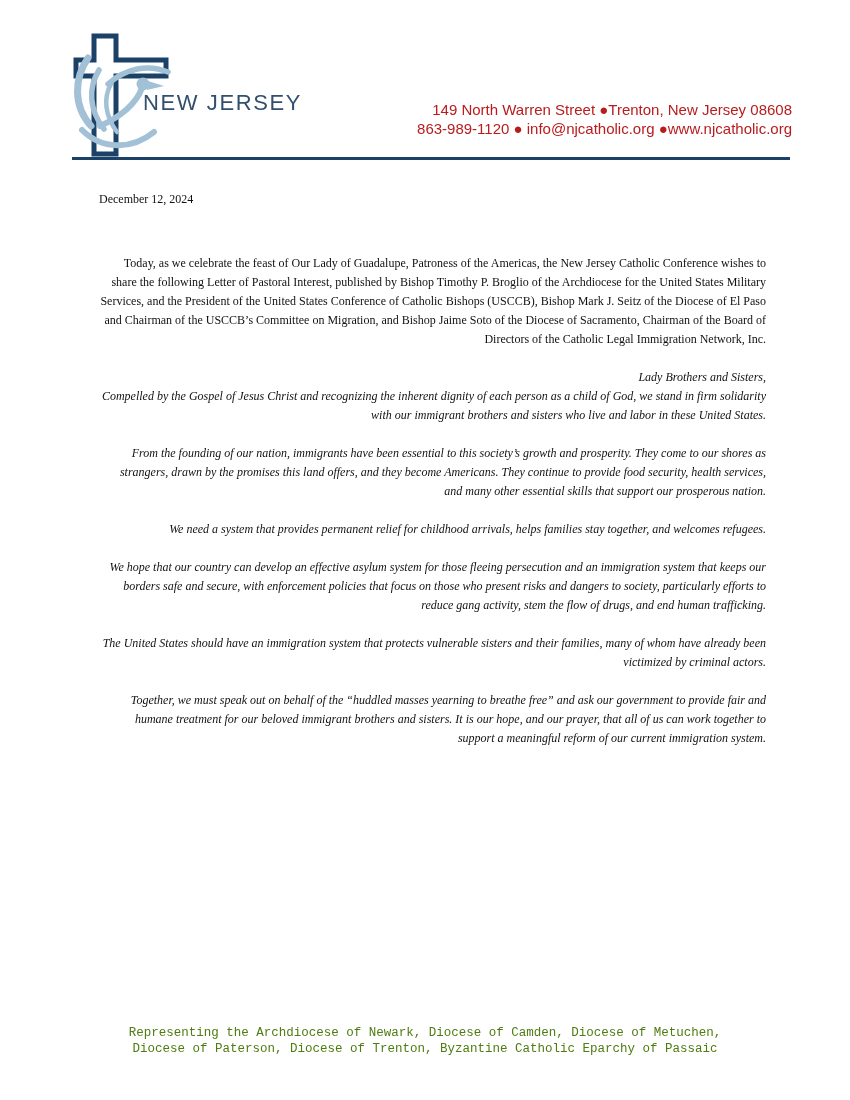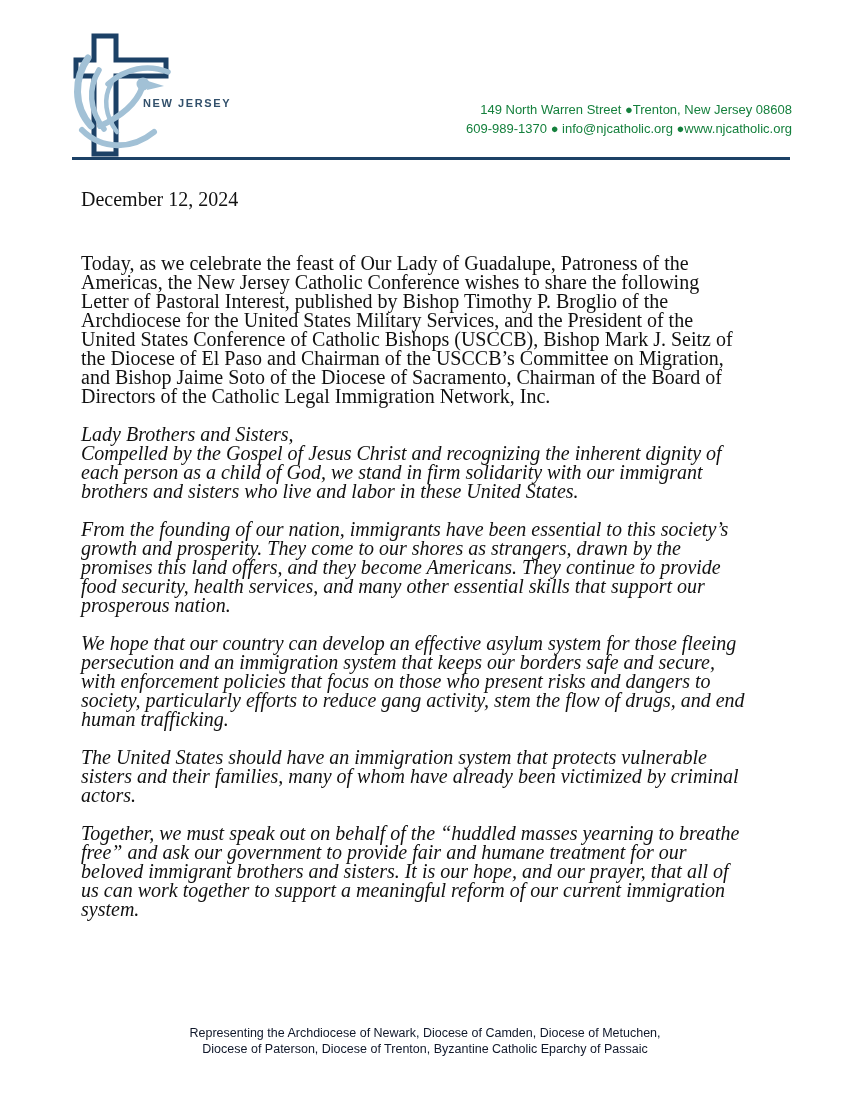--- a/index.html
+++ b/index.html
@@ -16,64 +16,63 @@
   .logo {
     position: absolute;
     left: 70px; top: 32px;
     width: 112px; height: 128px;
   }
   .org-name {
     position: absolute;
     left: 143px; top: 92px;
     font-family: "Liberation Sans", sans-serif;
     color: #32506b;
-    font-size: 11px;
+    font-size: 22px;
     line-height: 22px;
     letter-spacing: 1.6px;
     white-space: nowrap;
-    font-weight: bold;
   }
   .contact-block {
     position: absolute;
     right: 58px; top: 100px;
     text-align: right;
     font-family: "Liberation Sans", sans-serif;
-    color: #15803d;
-    font-size: 13px;
+    color: #b91c1c;
+    font-size: 15px;
     line-height: 19px;
     white-space: nowrap;
   }
   .header-rule {
     position: absolute;
     left: 72px; top: 157px;
     width: 718px; height: 3px;
     background: #1c4166;
   }
 
   
   .letter-body {
     position: absolute;
-    left: 81px; top: 190px;
+    left: 99px; top: 190px;
     width: 667px;
-    font-size: 20px;
+    font-size: 12px;
     line-height: 19px;
   }
   .letter-date { margin: 0; }
-  .para { margin: 19px 0 0 0; }
+  .para { margin: 19px 0 0 0; text-align: right; }
   .para.first { margin-top: 45px; }
   .para.italic { font-style: italic; }
   .para.no-gap { margin-top: 0; }
 
   
   .footer {
     position: absolute;
     left: 0; right: 0; top: 1026px;
     text-align: center;
-    font-family: Liberation Sans, sans-serif;
-    color: #0f172a;
+    font-family: Liberation Mono, monospace;
+    color: #4d7c0f;
     font-size: 12.5px;
     line-height: 15.5px;
     white-space: pre-line;
   }
 </style>
 </head>
 <body>
 
 <div class="page">
 
@@ -94,37 +93,38 @@
     <circle cx="73" cy="52" r="6.5" fill="#a2c1d6"></circle>
     <path d="M78 49 L94 54 L77 58 Z" fill="#a2c1d6"></path>
   </svg>
 
   <div class="org-name">
     <div>NEW JERSEY</div>
   </div>
 
   <div class="contact-block">
     <div>149 North Warren Street ●Trenton, New Jersey 08608</div>
-    <div>609-989-1370 ● info@njcatholic.org ●www.njcatholic.org</div>
+    <div>863-989-1120 ● info@njcatholic.org ●www.njcatholic.org</div>
   </div>
 
   <div class="header-rule"></div>
 
   <div class="letter-body">
     <p class="letter-date">December 12, 2024</p>
 
     <p class="para first">Today, as we celebrate the feast of Our Lady of Guadalupe, Patroness of the Americas, the New Jersey Catholic Conference wishes to share the following Letter of Pastoral Interest, published by Bishop Timothy P. Broglio of the Archdiocese for the United States Military Services, and the President of the United States Conference of Catholic Bishops (USCCB), Bishop Mark J. Seitz of the Diocese of El Paso and Chairman of the USCCB’s Committee on Migration, and Bishop Jaime Soto of the Diocese of Sacramento, Chairman of the Board of Directors of the Catholic Legal Immigration Network, Inc.</p>
 
     <p class="para italic">Lady Brothers and Sisters,</p>
 
     <p class="para italic no-gap">Compelled by the Gospel of Jesus Christ and recognizing the inherent dignity of each person as a child of God, we stand in firm solidarity with our immigrant brothers and sisters who live and labor in these United States.</p>
 
     <p class="para italic">From the founding of our nation, immigrants have been essential to this society’s growth and prosperity. They come to our shores as strangers, drawn by the promises this land offers, and they become Americans. They continue to provide food security, health services, and many other essential skills that support our prosperous nation.</p>
 
 
+    <p class="para italic">We need a system that provides permanent relief for childhood arrivals, helps families stay together, and welcomes refugees.</p>
 
     <p class="para italic">We hope that our country can develop an effective asylum system for those fleeing persecution and an immigration system that keeps our borders safe and secure, with enforcement policies that focus on those who present risks and dangers to society, particularly efforts to reduce gang activity, stem the flow of drugs, and end human trafficking.</p>
 
     <p class="para italic">The United States should have an immigration system that protects vulnerable sisters and their families, many of whom have already been victimized by criminal actors.</p>
 
     <p class="para italic">Together, we must speak out on behalf of the “huddled masses yearning to breathe free” and ask our government to provide fair and humane treatment for our beloved immigrant brothers and sisters. It is our hope, and our prayer, that all of us can work together to support a meaningful reform of our current immigration system.</p>
   </div>
 
   <div class="footer">Representing the Archdiocese of Newark, Diocese of Camden, Diocese of Metuchen,
 Diocese of Paterson, Diocese of Trenton, Byzantine Catholic Eparchy of Passaic</div>

